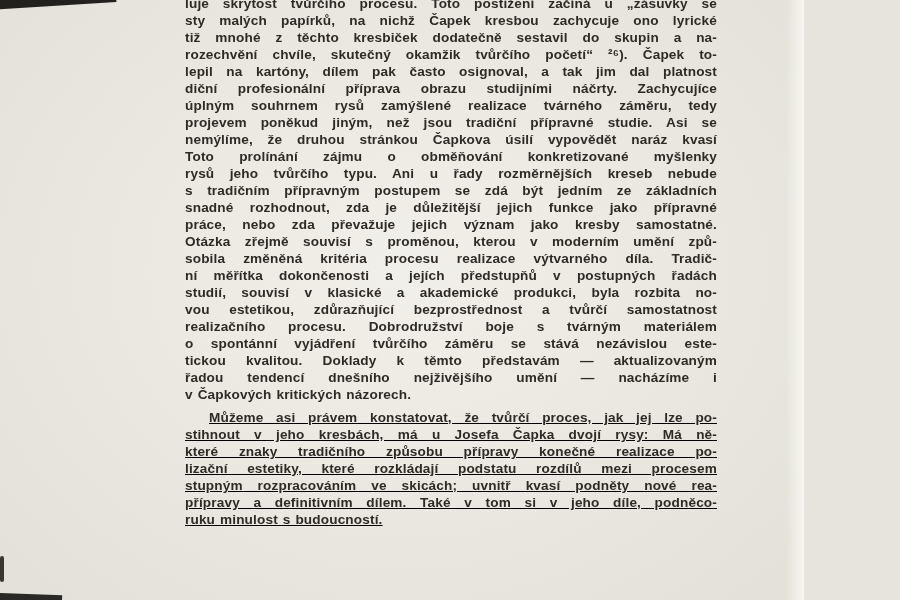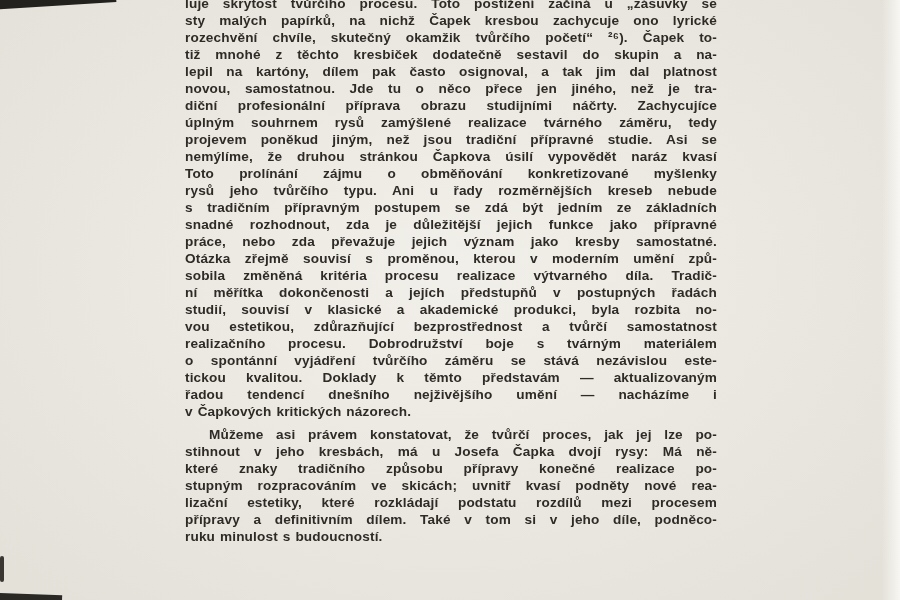--- a/index.html
+++ b/index.html
@@ -6,21 +6,21 @@
     margin: 0;
     padding: 0;
     width: 900px;
     height: 600px;
     overflow: hidden;
     background: #e7e4dd;
   }
   .paper {
     position: absolute;
     left: 0; top: 0;
-    width: 900px; height: 600px;
+    width: 804px; height: 600px;
     background:
       radial-gradient(ellipse at 50% 45%, rgba(255,255,255,0.25), rgba(0,0,0,0.04) 95%),
       #edeae2;
   }
   .scan-strip-right {
     position: absolute;
     right: 0; top: 0;
     width: 18px; height: 600px;
     background: linear-gradient(to right, rgba(252,252,250,0), #f7f6f2);
   }
@@ -49,20 +49,21 @@
     position: absolute;
     left: 185px;
     top: -5px;
     width: 532px;
   }
   .para {
     margin: 0;
   }
   .para + .para {
     margin-top: 6px;
+    text-decoration: underline;
   }
   .line {
     font-family: "Liberation Sans", sans-serif;
     font-weight: 700;
     font-size: 13.6px;
     line-height: 17px;
     color: #2e2b27;
     letter-spacing: 0.15px;
     word-spacing: 1px;
     text-align: justify;
@@ -81,24 +82,23 @@
 
 <div class="paper">
   <div class="scan-strip-right"></div>
   <div class="scan-corner-top-left"></div>
   <div class="scan-mark-left"></div>
   <div class="scan-corner-bottom-left"></div>
   <div class="text-block">
       <div class="para">
         <div class="line first">luje skrytost tvůrčího procesu. Toto postižení začíná u „zásuvky se</div>
         <div class="line">sty malých papírků, na nichž Čapek kresbou zachycuje ono lyrické</div>
+        <div class="line">tiž mnohé z těchto kresbiček dodatečně sestavil do skupin a na-</div>
         <div class="line">rozechvění chvíle, skutečný okamžik tvůrčího početí“ ²⁶). Čapek to-</div>
-        <div class="line">tiž mnohé z těchto kresbiček dodatečně sestavil do skupin a na-</div>
         <div class="line">lepil na kartóny, dílem pak často osignoval, a tak jim dal platnost</div>
-        <div class="line">novou, samostatnou. Jde tu o něco přece jen jiného, než je tra-</div>
         <div class="line">diční profesionální příprava obrazu studijními náčrty. Zachycujíce</div>
         <div class="line">úplným souhrnem rysů zamýšlené realizace tvárného záměru, tedy</div>
         <div class="line">projevem poněkud jiným, než jsou tradiční přípravné studie. Asi se</div>
         <div class="line">nemýlíme, že druhou stránkou Čapkova úsilí vypovědět naráz kvasí</div>
         <div class="line">Toto prolínání zájmu o obměňování konkretizované myšlenky</div>
         <div class="line">rysů jeho tvůrčího typu. Ani u řady rozměrnějších kreseb nebude</div>
         <div class="line">s tradičním přípravným postupem se zdá být jedním ze základních</div>
         <div class="line">snadné rozhodnout, zda je důležitější jejich funkce jako přípravné</div>
         <div class="line">práce, nebo zda převažuje jejich význam jako kresby samostatné.</div>
         <div class="line">Otázka zřejmě souvisí s proměnou, kterou v moderním umění způ-</div>
@@ -109,19 +109,19 @@
         <div class="line">realizačního procesu. Dobrodružství boje s tvárným materiálem</div>
         <div class="line">o spontánní vyjádření tvůrčího záměru se stává nezávislou este-</div>
         <div class="line">tickou kvalitou. Doklady k těmto představám — aktualizovaným</div>
         <div class="line">řadou tendencí dnešního nejživějšího umění — nacházíme i</div>
         <div class="line last">v Čapkových kritických názorech.</div>
       </div>
       <div class="para indent">
         <div class="line first">Můžeme asi právem konstatovat, že tvůrčí proces, jak jej lze po-</div>
         <div class="line">stihnout v jeho kresbách, má u Josefa Čapka dvojí rysy: Má ně-</div>
         <div class="line">které znaky tradičního způsobu přípravy konečné realizace po-</div>
+        <div class="line">lizační estetiky, které rozkládají podstatu rozdílů mezi procesem</div>
         <div class="line">stupným rozpracováním ve skicách; uvnitř kvasí podněty nové rea-</div>
-        <div class="line">lizační estetiky, které rozkládají podstatu rozdílů mezi procesem</div>
         <div class="line">přípravy a definitivním dílem. Také v tom si v jeho díle, podněco-</div>
         <div class="line last">ruku minulost s budoucností.</div>
       </div>
     </div>
 </div>
 
 </body></html>

